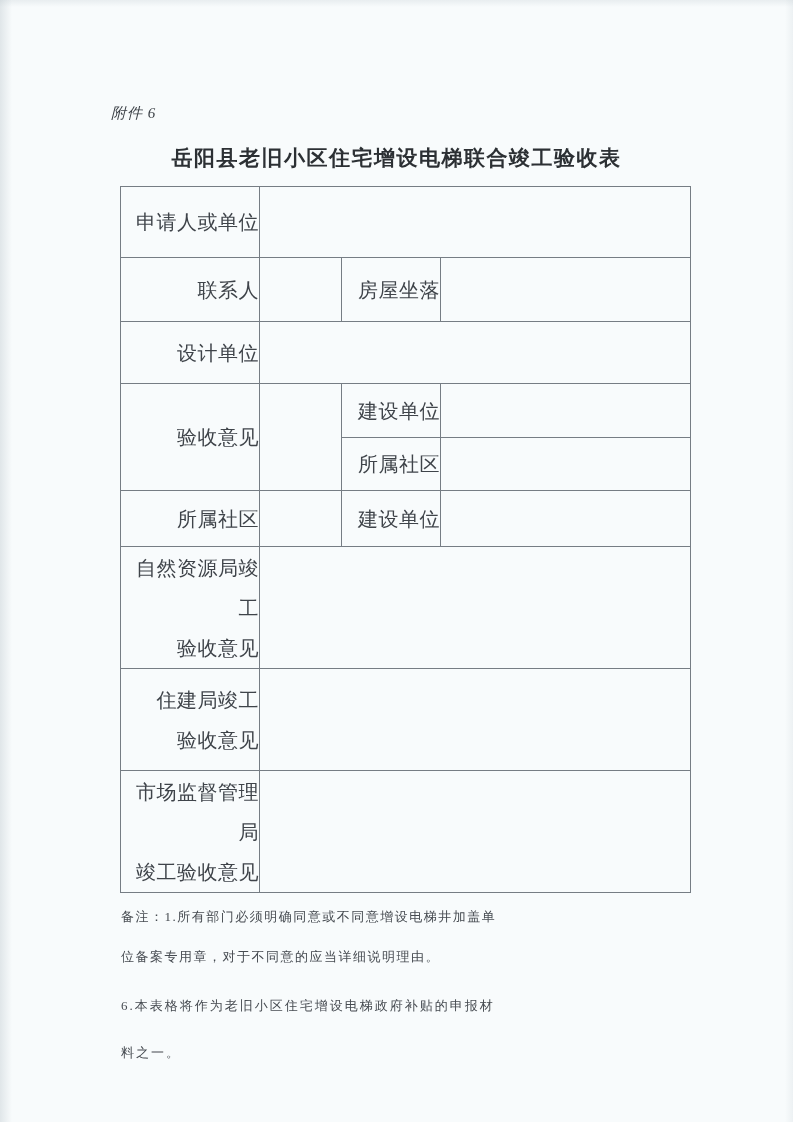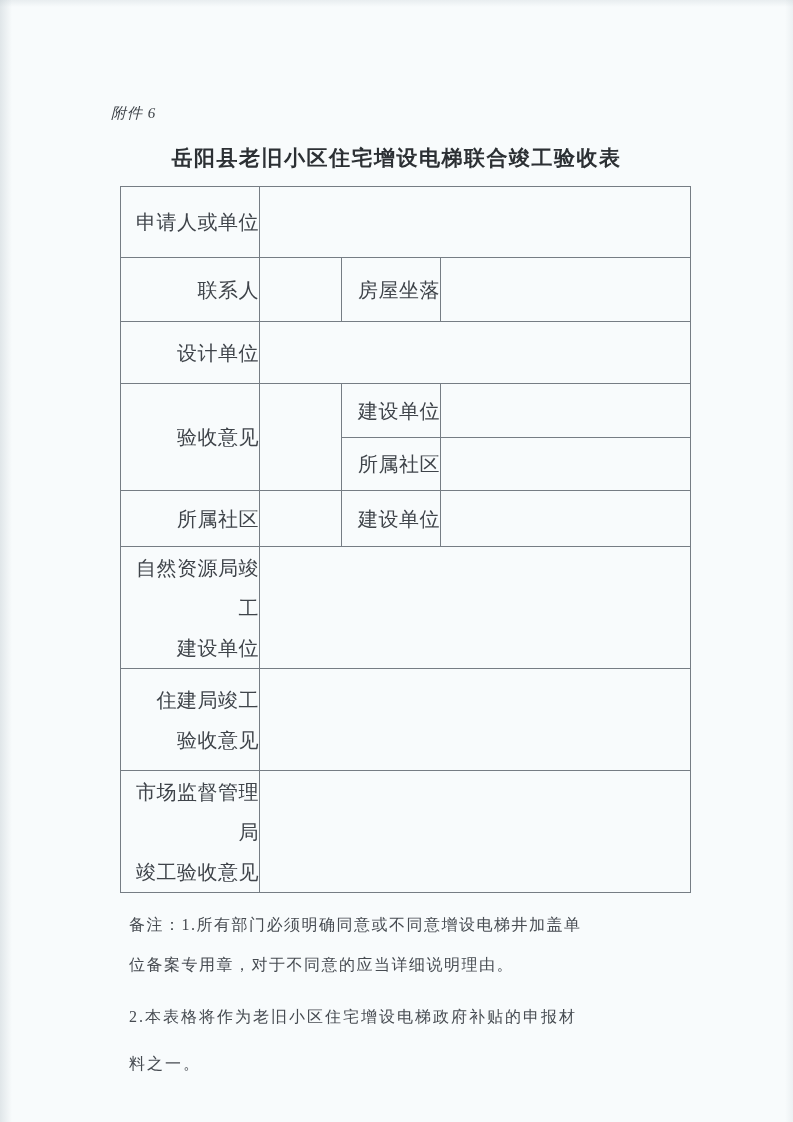--- a/index.html
+++ b/index.html
@@ -67,22 +67,22 @@
     background: transparent;
   }
   .notes {
     position: absolute;
     left: 121px;
     top: 897px;
     width: 566px;
     color: #464b51;
   }
   .notes p {
-    margin: 8px;
-    font-size: 16px;
+    margin: 0;
+    font-size: 13px;
     white-space: pre-line;
   }
   .notes p.n1 {
     line-height: 40px;
     letter-spacing: 1.5px;
   }
   .notes p.n2 {
     margin-top: 5px;
     line-height: 47px;
     letter-spacing: 2px;
@@ -131,37 +131,37 @@
       </tr>
       <tr style="height:56px">
         <td class="lbl">所属社区</td>
         <td class="val"></td>
         <td class="lbl">建设单位</td>
         <td class="val"></td>
       </tr>
       <tr style="height:122px">
         <td class="lbl">自然资源局竣
 工
-建设单位</td>
+验收意见</td>
         <td class="val" colspan="3"></td>
       </tr>
       <tr style="height:102px">
         <td class="lbl">住建局竣工
 验收意见</td>
         <td class="val" colspan="3"></td>
       </tr>
       <tr style="height:122px">
         <td class="lbl">市场监督管理
 局
 竣工验收意见</td>
         <td class="val" colspan="3"></td>
       </tr>
     </tbody>
   </table>
 
   <div class="notes">
     <p class="n1">备注：1.所有部门必须明确同意或不同意增设电梯井加盖单
 位备案专用章，对于不同意的应当详细说明理由。</p>
-    <p class="n2">2.本表格将作为老旧小区住宅增设电梯政府补贴的申报材
+    <p class="n2">6.本表格将作为老旧小区住宅增设电梯政府补贴的申报材
 料之一。</p>
   </div>
 
 </div>
 
 </body></html>

